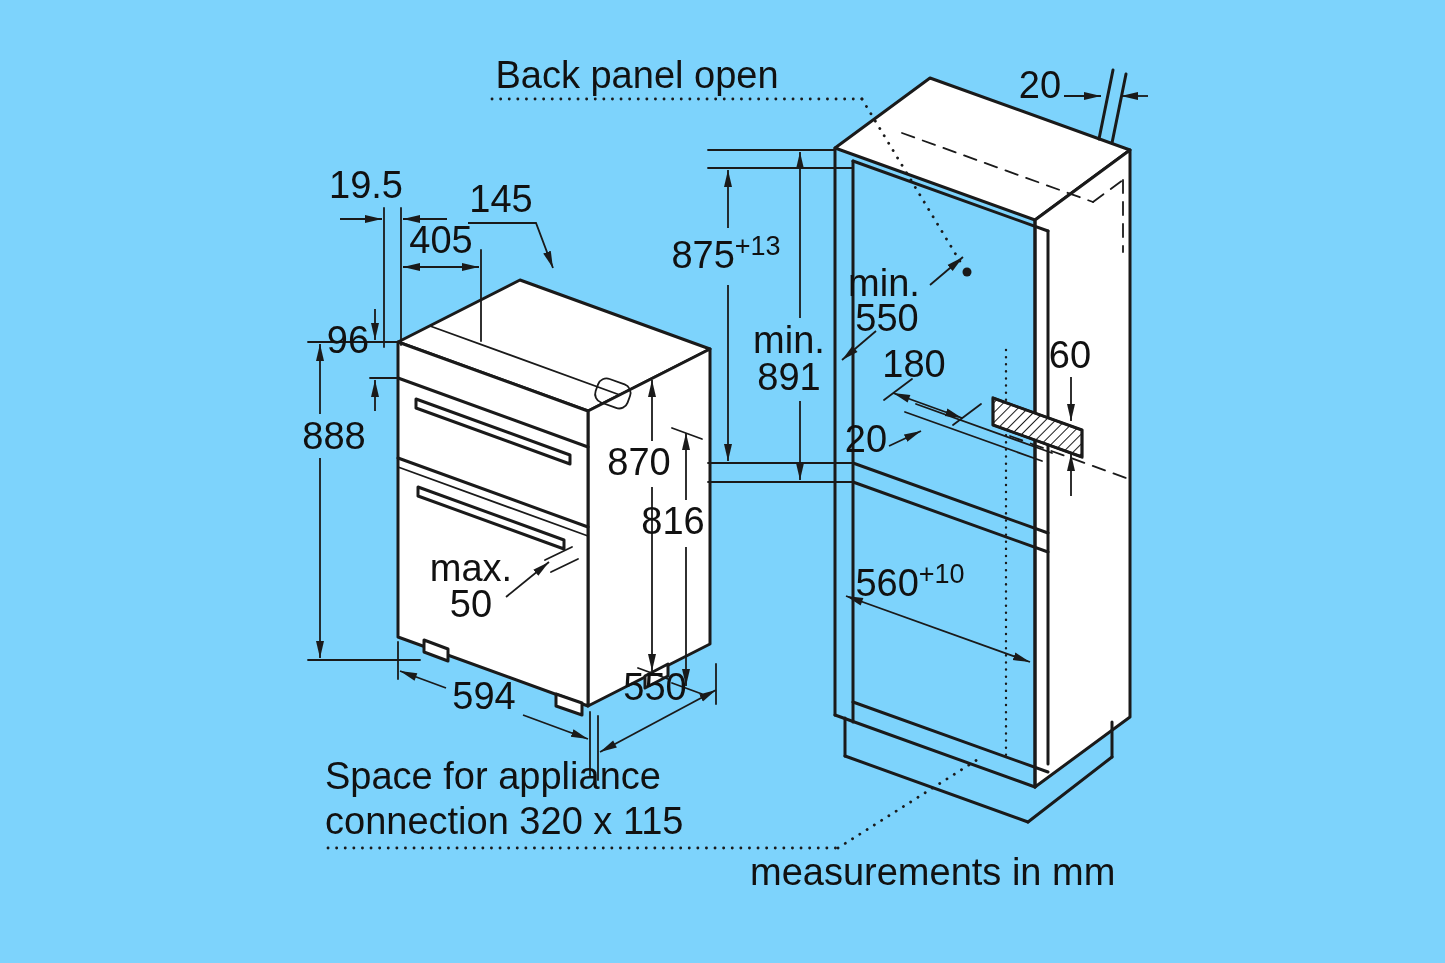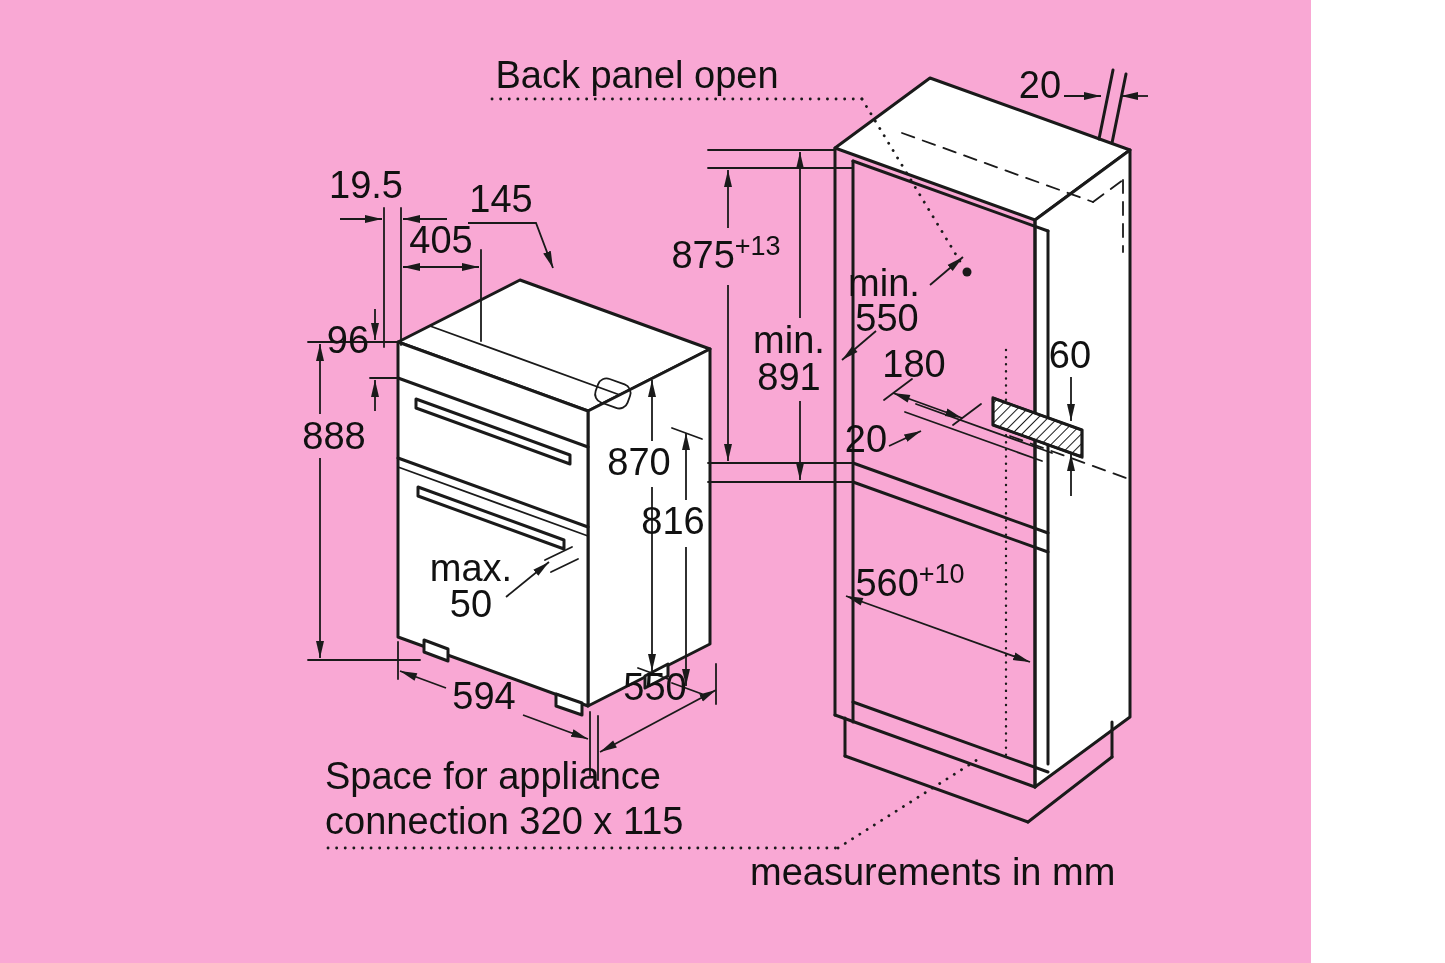--- a/index.html
+++ b/index.html
@@ -1,16 +1,16 @@
 <!DOCTYPE html>
 <html><head>
 <meta charset="utf-8">
 <style>
   html,body{margin:0;padding:0;background:#fff;}
-  .stage{position:relative;width:1311px;height:963px;background:#f9a8d4;overflow:hidden;}
+  .stage{position:relative;width:1445px;height:963px;background:#7dd3fc;overflow:hidden;}
   svg{display:block;}
   .fc{fill:#ffffff;stroke:#1a1a1a;stroke-width:3;stroke-linejoin:round;}
   .ln{fill:none;stroke:#1a1a1a;stroke-width:3;stroke-linejoin:round;stroke-linecap:round;}
   .thin{fill:none;stroke:#1a1a1a;stroke-width:1.8;stroke-linecap:round;}
   .dim{fill:none;stroke:#1a1a1a;stroke-width:1.8;}
   .de{marker-end:url(#arrE);}
   .ds{marker-start:url(#arrS);}
   .dash{stroke-dasharray:13 9;}
   .dotl{stroke-dasharray:0.1 8.5;stroke-linecap:round;stroke-width:2.8;}
   .dot2{stroke-dasharray:0.1 7;stroke-linecap:round;stroke-width:2.4;}

